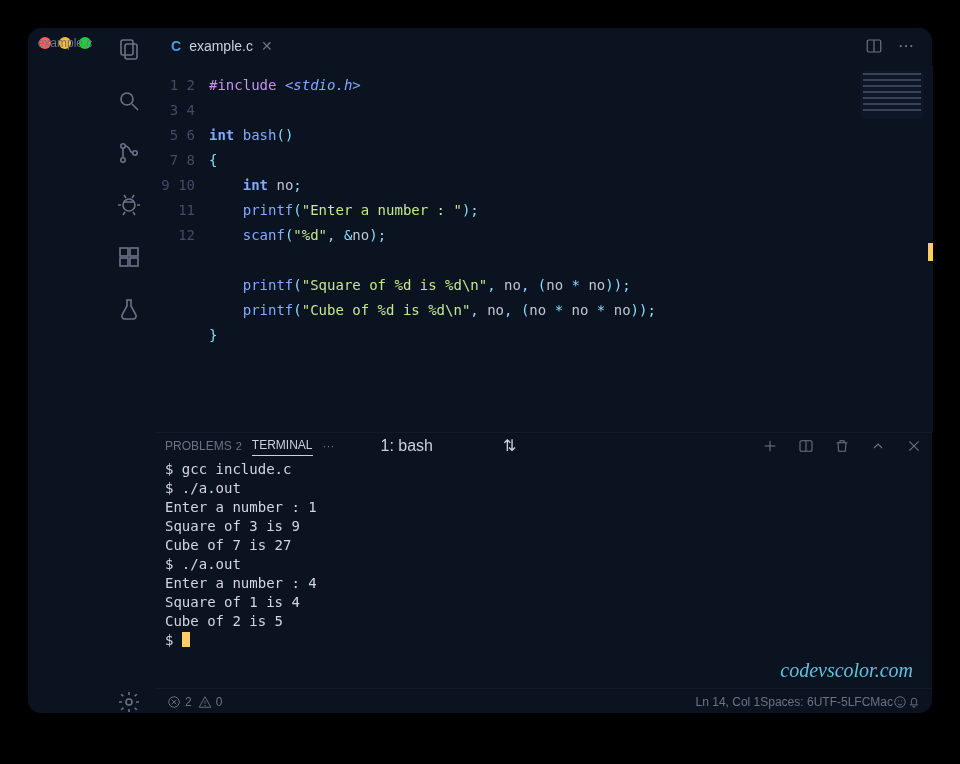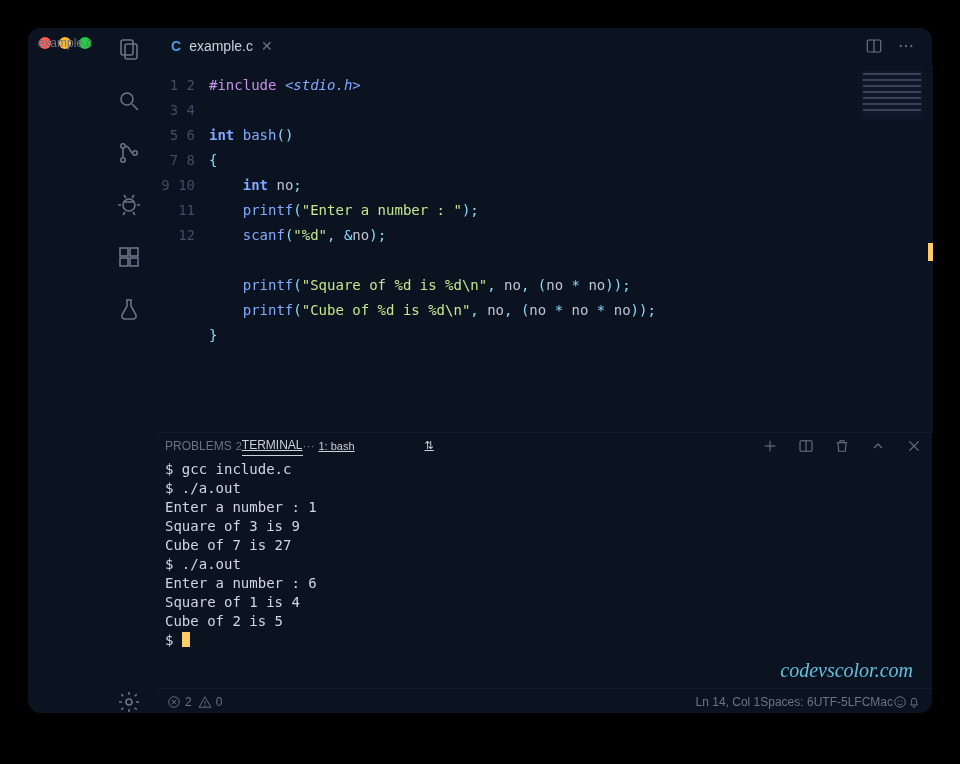--- a/index.html
+++ b/index.html
@@ -105,28 +105,28 @@
   }
   .minimap .mm-marker {
     position:absolute; right:0; top:178px; width:5px; height:18px; background:var(--minimap-accent);
   }
 
   .panel {
     height:256px; display:flex; flex-direction:column;
     border-top:1px solid rgba(255,255,255,0.04);
   }
   .panel-tabs {
-    height:36px; display:flex; align-items:center; gap:0; padding:0 10px;
+    height:36px; display:flex; align-items:center; gap:10px; padding:0 10px;
     font-size:12px; color:var(--fg-dim);
   }
   .panel-tabs .ptab { cursor:pointer; padding:3px 0; }
-  .panel-tabs .ptab.active { color:var(--fg); border-bottom:1px solid var(--fg);text-decoration:underline; }
+  .panel-tabs .ptab.active { color:var(--fg); border-bottom:1px solid var(--fg); }
   .panel-tabs .badge { font-size:11px; color:var(--fg-dim); margin-left:4px; }
   .panel-tabs .kebab { cursor:pointer; }
-  .panel-tabs .term-select { display:flex; align-items:center; gap:70px; margin-left:4px; color:var(--fg); cursor:pointer; font-size:11px;text-decoration:underline; }
+  .panel-tabs .term-select { display:flex; align-items:center; gap:70px; margin-left:36px; color:var(--fg); cursor:pointer; font-size:16px; }
   .panel-tabs .spacer { flex:1; }
   .panel-tabs .pact { width:18px; height:18px; display:flex; align-items:center; justify-content:center; cursor:pointer; }
   .panel-tabs .pact svg { width:16px; height:16px; stroke:var(--fg-dim); fill:none; stroke-width:1.6; }
   .panel-tabs .pactgroup { display:flex; gap:18px; }
 
   .terminal {
     flex:1; padding:2px 10px 0 10px;
     font:14px/19px "Menlo","Consolas",monospace;
     color:#d0d7e2; white-space:pre; position:relative;
   }
@@ -319,21 +319,21 @@
                 </svg>
               </span>
           </span>
         </div>
         <div class="terminal"><span>$ gcc include.c</span>
 <span>$ ./a.out</span>
 <span>Enter a number : 1</span>
 <span>Square of 3 is 9</span>
 <span>Cube of 7 is 27</span>
 <span>$ ./a.out</span>
-<span>Enter a number : 6</span>
+<span>Enter a number : 4</span>
 <span>Square of 1 is 4</span>
 <span>Cube of 2 is 5</span>
 <span>$ </span><span class="term-cursor"></span>
 <div class="watermark">codevscolor.com</div>
         </div>
       </div>
 
       <div class="statusbar">
         <div class="left">
           <span class="si">

